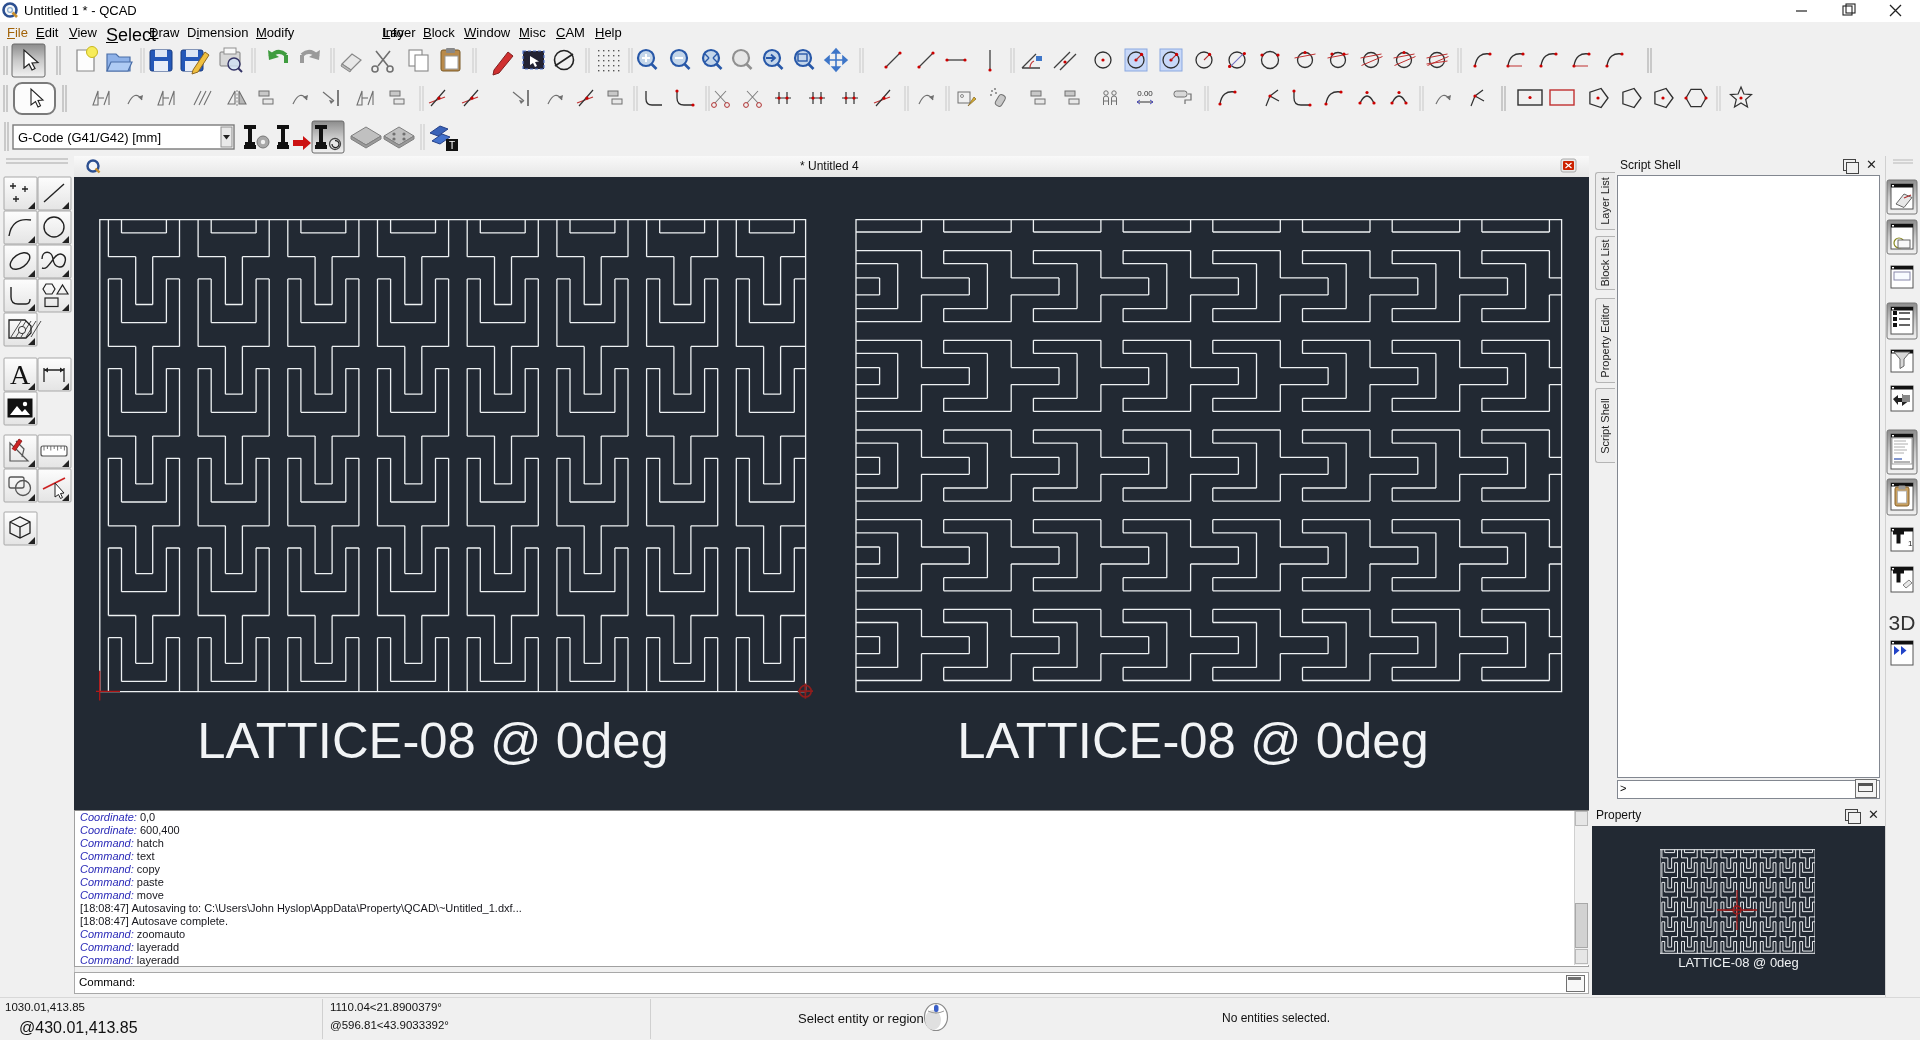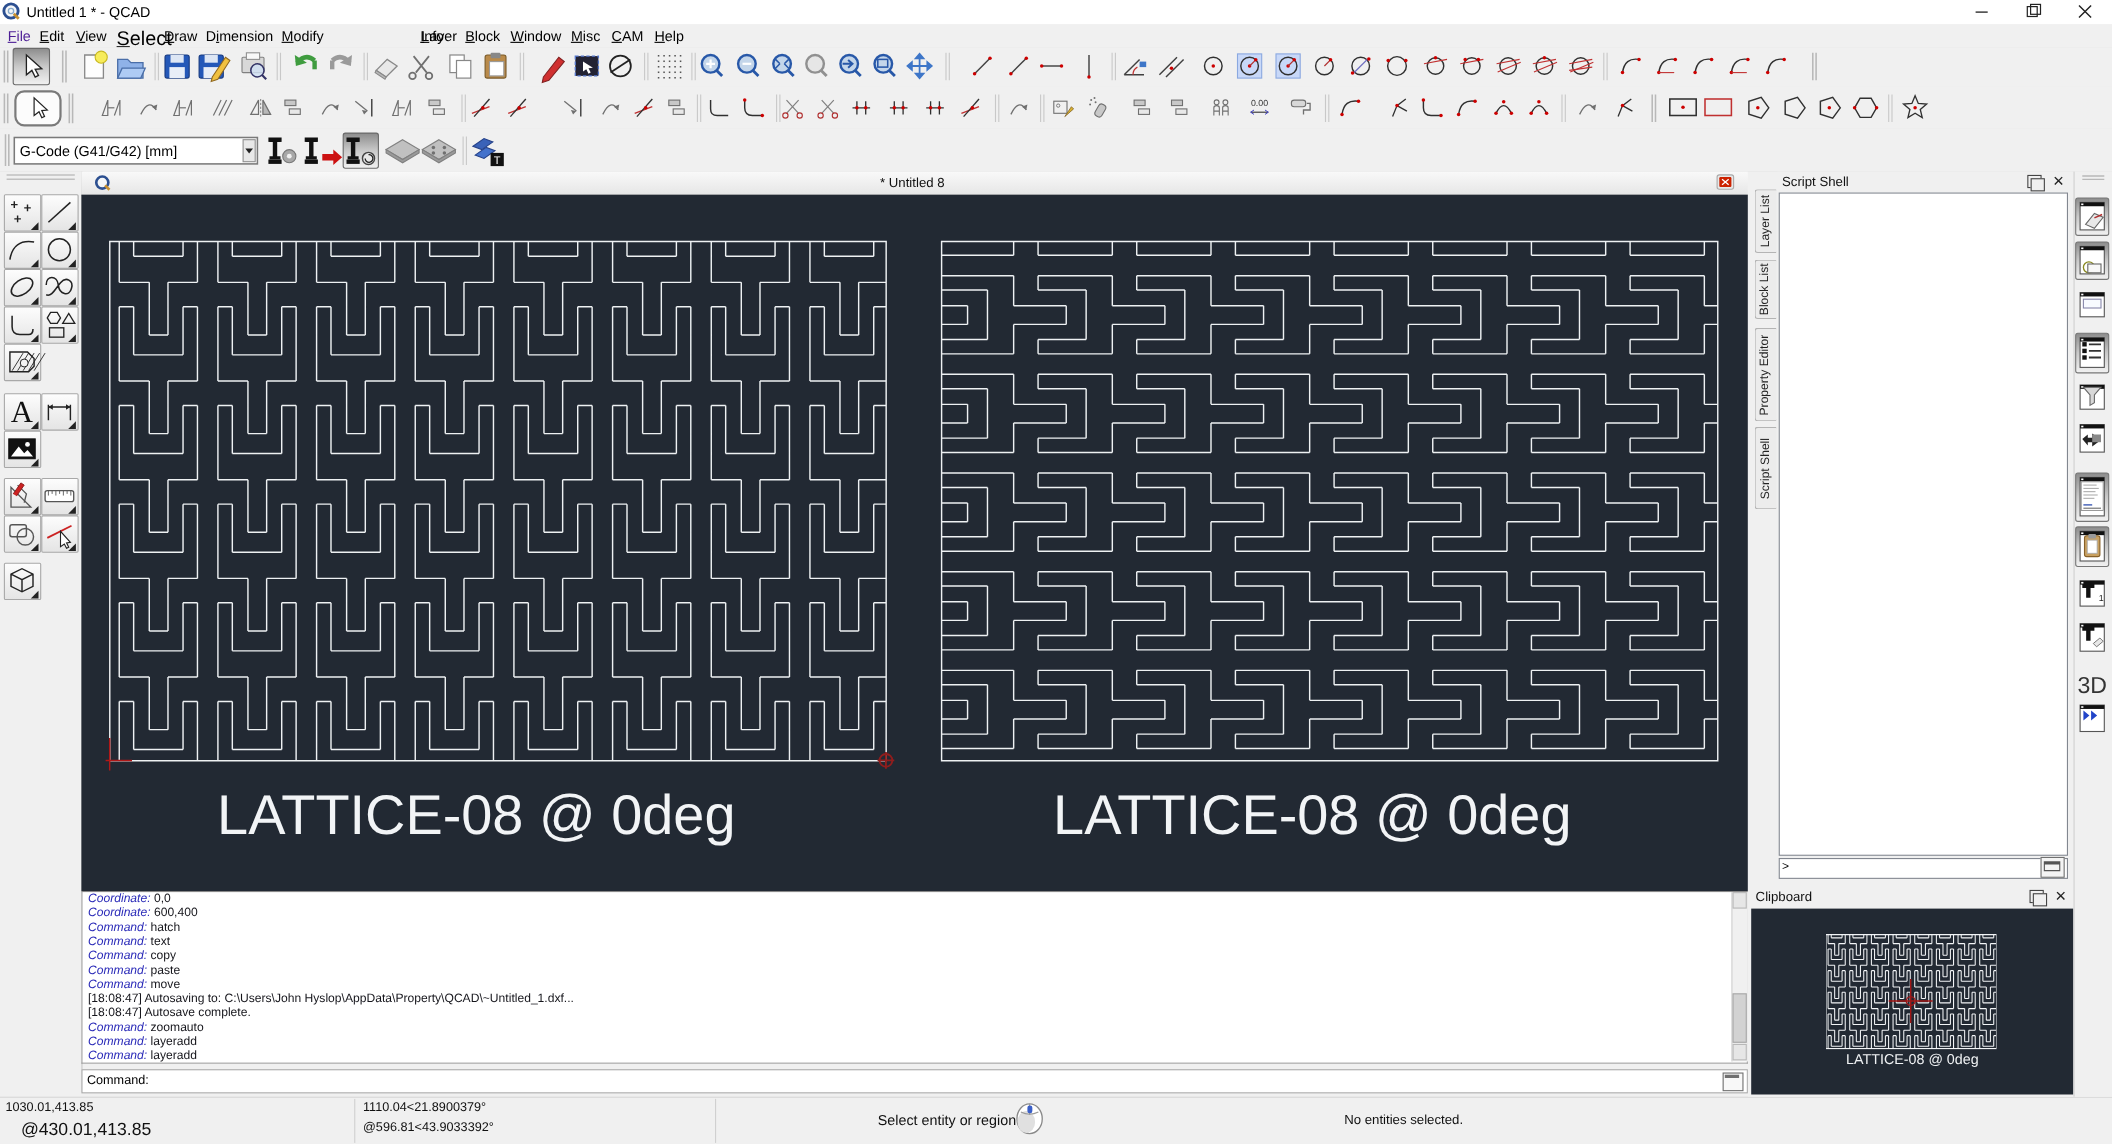--- a/index.html
+++ b/index.html
@@ -3,41 +3,41 @@
 <style>
 html,body{margin:0;padding:0;width:1920px;height:1040px;overflow:hidden;
  font-family:"Liberation Sans",sans-serif;background:#f0f0f0;}
 .abs{position:absolute;}
 .u{text-decoration:underline;}
 </style></head>
 <body>
 <div class="abs" style="left:0;top:0;width:1920px;height:22px;background:#ffffff;"></div>
 <div class="abs" style="left:24px;top:3px;font-size:13px;color:#000;">Untitled 1 * - QCAD</div>
 <div class="abs" style="left:0;top:22px;width:1920px;height:21px;background:#f0f0f0;border-bottom:1px solid #e2e2e2;"></div>
-<div class="abs" style="left:7px;top:25px;font-size:13px;color:#4c1d95;"><span class="u">F</span>ile</div>
+<div class="abs" style="left:7px;top:25px;font-size:13px;color:#a16207;"><span class="u">F</span>ile</div>
 <div class="abs" style="left:36px;top:25px;font-size:13px;color:#000;"><span class="u">E</span>dit</div>
 <div class="abs" style="left:69px;top:25px;font-size:13px;color:#000;"><span class="u">V</span>iew</div>
 <div class="abs" style="left:106px;top:25px;font-size:18px;color:#000;"><span class="u">S</span>elect</div>
 <div class="abs" style="left:149px;top:25px;font-size:13px;color:#000;"><span class="u">D</span>raw</div>
 <div class="abs" style="left:187px;top:25px;font-size:13px;color:#000;">D<span class="u">i</span>mension</div>
 <div class="abs" style="left:256px;top:25px;font-size:13px;color:#000;"><span class="u">M</span>odify</div>
 <div class="abs" style="left:313px;top:25px;font-size:13px;color:#000;margin-top:36px;"><span class="u">S</span>nap</div>
 <div class="abs" style="left:348px;top:25px;font-size:13px;color:#000;margin-left:34px;"><span class="u">I</span>nfo</div>
 <div class="abs" style="left:383px;top:25px;font-size:13px;color:#000;"><span class="u">L</span>ayer</div>
 <div class="abs" style="left:423px;top:25px;font-size:13px;color:#000;"><span class="u">B</span>lock</div>
 <div class="abs" style="left:464px;top:25px;font-size:13px;color:#000;"><span class="u">W</span>indow</div>
 <div class="abs" style="left:519px;top:25px;font-size:13px;color:#000;"><span class="u">M</span>isc</div>
 <div class="abs" style="left:556px;top:25px;font-size:13px;color:#000;"><span class="u">C</span>AM</div>
 <div class="abs" style="left:595px;top:25px;font-size:13px;color:#000;"><span class="u">H</span>elp</div>
 <div class="abs" style="left:0;top:43px;width:1920px;height:36px;background:#f0f0f0;border-bottom:1px solid #e6e6e6;"></div>
 <div class="abs" style="left:0;top:79px;width:1920px;height:38px;background:#f0f0f0;border-bottom:1px solid #e6e6e6;"></div>
 <div class="abs" style="left:0;top:117px;width:1920px;height:39px;background:#f0f0f0;border-bottom:1px solid #d8d8d8;"></div>
 <div class="abs" style="left:0;top:156px;width:74px;height:837px;background:#f0f0f0;border-right:1px solid #c8c8c8;"></div>
 <div class="abs" style="left:74px;top:156px;width:1515px;height:21px;background:linear-gradient(#f9f9f9,#e6e6e6);border-bottom:1px solid #b8b8b8;"></div>
-<div class="abs" style="left:800px;top:159px;font-size:12px;color:#111;">* Untitled 8</div>
+<div class="abs" style="left:800px;top:159px;font-size:12px;color:#111;">* Untitled 4</div>
 <div class="abs" style="left:74px;top:177px;width:1515px;height:633px;background:#222933;"></div>
 <svg class="abs" style="left:0;top:0;" width="1920" height="1040" viewBox="0 0 1920 1040">
 <g stroke="#eef1f3" stroke-width="1.3" fill="none">
 <path d="M99.8 219.6H805.6V691.6H99.8ZM108.4 219.6V256.7M179.5 219.6V256.7M121.5 219.6V232.9M166.4 219.6V232.9M121.5 232.9H166.4M108.4 256.7H135.7M152.7 256.7H179.5M135.7 256.7V304.5M152.7 256.7V304.5M135.7 304.5H152.7M198.1 219.6V256.7M269.2 219.6V256.7M211.2 219.6V232.9M256.1 219.6V232.9M211.2 232.9H256.1M198.1 256.7H225.4M242.4 256.7H269.2M225.4 256.7V304.5M242.4 256.7V304.5M225.4 304.5H242.4M287.8 219.6V256.7M358.9 219.6V256.7M300.9 219.6V232.9M345.8 219.6V232.9M300.9 232.9H345.8M287.8 256.7H315.1M332.1 256.7H358.9M315.1 256.7V304.5M332.1 256.7V304.5M315.1 304.5H332.1M377.5 219.6V256.7M448.6 219.6V256.7M390.6 219.6V232.9M435.5 219.6V232.9M390.6 232.9H435.5M377.5 256.7H404.8M421.8 256.7H448.6M404.8 256.7V304.5M421.8 256.7V304.5M404.8 304.5H421.8M467.2 219.6V256.7M538.3 219.6V256.7M480.3 219.6V232.9M525.2 219.6V232.9M480.3 232.9H525.2M467.2 256.7H494.5M511.5 256.7H538.3M494.5 256.7V304.5M511.5 256.7V304.5M494.5 304.5H511.5M556.9 219.6V256.7M628.0 219.6V256.7M570.0 219.6V232.9M614.9 219.6V232.9M570.0 232.9H614.9M556.9 256.7H584.2M601.2 256.7H628.0M584.2 256.7V304.5M601.2 256.7V304.5M584.2 304.5H601.2M646.6 219.6V256.7M717.7 219.6V256.7M659.7 219.6V232.9M704.6 219.6V232.9M659.7 232.9H704.6M646.6 256.7H673.9M690.9 256.7H717.7M673.9 256.7V304.5M690.9 256.7V304.5M673.9 304.5H690.9M736.3 219.6V256.7M749.4 219.6V232.9M794.3 219.6V232.9M749.4 232.9H794.3M736.3 256.7H763.6M780.6 256.7H805.6M763.6 256.7V304.5M780.6 256.7V304.5M763.6 304.5H780.6M108.4 278.9H121.5M166.4 278.9H179.5M108.4 278.9V346.4M179.5 278.9V346.4M121.5 278.9V322.6M166.4 278.9V322.6M121.5 322.6H166.4M108.4 346.4H135.7M152.7 346.4H179.5M135.7 346.4V394.2M152.7 346.4V394.2M135.7 394.2H152.7M198.1 278.9H211.2M256.1 278.9H269.2M198.1 278.9V346.4M269.2 278.9V346.4M211.2 278.9V322.6M256.1 278.9V322.6M211.2 322.6H256.1M198.1 346.4H225.4M242.4 346.4H269.2M225.4 346.4V394.2M242.4 346.4V394.2M225.4 394.2H242.4M287.8 278.9H300.9M345.8 278.9H358.9M287.8 278.9V346.4M358.9 278.9V346.4M300.9 278.9V322.6M345.8 278.9V322.6M300.9 322.6H345.8M287.8 346.4H315.1M332.1 346.4H358.9M315.1 346.4V394.2M332.1 346.4V394.2M315.1 394.2H332.1M377.5 278.9H390.6M435.5 278.9H448.6M377.5 278.9V346.4M448.6 278.9V346.4M390.6 278.9V322.6M435.5 278.9V322.6M390.6 322.6H435.5M377.5 346.4H404.8M421.8 346.4H448.6M404.8 346.4V394.2M421.8 346.4V394.2M404.8 394.2H421.8M467.2 278.9H480.3M525.2 278.9H538.3M467.2 278.9V346.4M538.3 278.9V346.4M480.3 278.9V322.6M525.2 278.9V322.6M480.3 322.6H525.2M467.2 346.4H494.5M511.5 346.4H538.3M494.5 346.4V394.2M511.5 346.4V394.2M494.5 394.2H511.5M556.9 278.9H570.0M614.9 278.9H628.0M556.9 278.9V346.4M628.0 278.9V346.4M570.0 278.9V322.6M614.9 278.9V322.6M570.0 322.6H614.9M556.9 346.4H584.2M601.2 346.4H628.0M584.2 346.4V394.2M601.2 346.4V394.2M584.2 394.2H601.2M646.6 278.9H659.7M704.6 278.9H717.7M646.6 278.9V346.4M717.7 278.9V346.4M659.7 278.9V322.6M704.6 278.9V322.6M659.7 322.6H704.6M646.6 346.4H673.9M690.9 346.4H717.7M673.9 346.4V394.2M690.9 346.4V394.2M673.9 394.2H690.9M736.3 278.9H749.4M794.3 278.9H805.6M736.3 278.9V346.4M749.4 278.9V322.6M794.3 278.9V322.6M749.4 322.6H794.3M736.3 346.4H763.6M780.6 346.4H805.6M763.6 346.4V394.2M780.6 346.4V394.2M763.6 394.2H780.6M108.4 368.6H121.5M166.4 368.6H179.5M108.4 368.6V436.1M179.5 368.6V436.1M121.5 368.6V412.3M166.4 368.6V412.3M121.5 412.3H166.4M108.4 436.1H135.7M152.7 436.1H179.5M135.7 436.1V483.9M152.7 436.1V483.9M135.7 483.9H152.7M198.1 368.6H211.2M256.1 368.6H269.2M198.1 368.6V436.1M269.2 368.6V436.1M211.2 368.6V412.3M256.1 368.6V412.3M211.2 412.3H256.1M198.1 436.1H225.4M242.4 436.1H269.2M225.4 436.1V483.9M242.4 436.1V483.9M225.4 483.9H242.4M287.8 368.6H300.9M345.8 368.6H358.9M287.8 368.6V436.1M358.9 368.6V436.1M300.9 368.6V412.3M345.8 368.6V412.3M300.9 412.3H345.8M287.8 436.1H315.1M332.1 436.1H358.9M315.1 436.1V483.9M332.1 436.1V483.9M315.1 483.9H332.1M377.5 368.6H390.6M435.5 368.6H448.6M377.5 368.6V436.1M448.6 368.6V436.1M390.6 368.6V412.3M435.5 368.6V412.3M390.6 412.3H435.5M377.5 436.1H404.8M421.8 436.1H448.6M404.8 436.1V483.9M421.8 436.1V483.9M404.8 483.9H421.8M467.2 368.6H480.3M525.2 368.6H538.3M467.2 368.6V436.1M538.3 368.6V436.1M480.3 368.6V412.3M525.2 368.6V412.3M480.3 412.3H525.2M467.2 436.1H494.5M511.5 436.1H538.3M494.5 436.1V483.9M511.5 436.1V483.9M494.5 483.9H511.5M556.9 368.6H570.0M614.9 368.6H628.0M556.9 368.6V436.1M628.0 368.6V436.1M570.0 368.6V412.3M614.9 368.6V412.3M570.0 412.3H614.9M556.9 436.1H584.2M601.2 436.1H628.0M584.2 436.1V483.9M601.2 436.1V483.9M584.2 483.9H601.2M646.6 368.6H659.7M704.6 368.6H717.7M646.6 368.6V436.1M717.7 368.6V436.1M659.7 368.6V412.3M704.6 368.6V412.3M659.7 412.3H704.6M646.6 436.1H673.9M690.9 436.1H717.7M673.9 436.1V483.9M690.9 436.1V483.9M673.9 483.9H690.9M736.3 368.6H749.4M794.3 368.6H805.6M736.3 368.6V436.1M749.4 368.6V412.3M794.3 368.6V412.3M749.4 412.3H794.3M736.3 436.1H763.6M780.6 436.1H805.6M763.6 436.1V483.9M780.6 436.1V483.9M763.6 483.9H780.6M108.4 458.3H121.5M166.4 458.3H179.5M108.4 458.3V525.8M179.5 458.3V525.8M121.5 458.3V502.0M166.4 458.3V502.0M121.5 502.0H166.4M108.4 525.8H135.7M152.7 525.8H179.5M135.7 525.8V573.6M152.7 525.8V573.6M135.7 573.6H152.7M198.1 458.3H211.2M256.1 458.3H269.2M198.1 458.3V525.8M269.2 458.3V525.8M211.2 458.3V502.0M256.1 458.3V502.0M211.2 502.0H256.1M198.1 525.8H225.4M242.4 525.8H269.2M225.4 525.8V573.6M242.4 525.8V573.6M225.4 573.6H242.4M287.8 458.3H300.9M345.8 458.3H358.9M287.8 458.3V525.8M358.9 458.3V525.8M300.9 458.3V502.0M345.8 458.3V502.0M300.9 502.0H345.8M287.8 525.8H315.1M332.1 525.8H358.9M315.1 525.8V573.6M332.1 525.8V573.6M315.1 573.6H332.1M377.5 458.3H390.6M435.5 458.3H448.6M377.5 458.3V525.8M448.6 458.3V525.8M390.6 458.3V502.0M435.5 458.3V502.0M390.6 502.0H435.5M377.5 525.8H404.8M421.8 525.8H448.6M404.8 525.8V573.6M421.8 525.8V573.6M404.8 573.6H421.8M467.2 458.3H480.3M525.2 458.3H538.3M467.2 458.3V525.8M538.3 458.3V525.8M480.3 458.3V502.0M525.2 458.3V502.0M480.3 502.0H525.2M467.2 525.8H494.5M511.5 525.8H538.3M494.5 525.8V573.6M511.5 525.8V573.6M494.5 573.6H511.5M556.9 458.3H570.0M614.9 458.3H628.0M556.9 458.3V525.8M628.0 458.3V525.8M570.0 458.3V502.0M614.9 458.3V502.0M570.0 502.0H614.9M556.9 525.8H584.2M601.2 525.8H628.0M584.2 525.8V573.6M601.2 525.8V573.6M584.2 573.6H601.2M646.6 458.3H659.7M704.6 458.3H717.7M646.6 458.3V525.8M717.7 458.3V525.8M659.7 458.3V502.0M704.6 458.3V502.0M659.7 502.0H704.6M646.6 525.8H673.9M690.9 525.8H717.7M673.9 525.8V573.6M690.9 525.8V573.6M673.9 573.6H690.9M736.3 458.3H749.4M794.3 458.3H805.6M736.3 458.3V525.8M749.4 458.3V502.0M794.3 458.3V502.0M749.4 502.0H794.3M736.3 525.8H763.6M780.6 525.8H805.6M763.6 525.8V573.6M780.6 525.8V573.6M763.6 573.6H780.6M108.4 548.0H121.5M166.4 548.0H179.5M108.4 548.0V615.5M179.5 548.0V615.5M121.5 548.0V591.7M166.4 548.0V591.7M121.5 591.7H166.4M108.4 615.5H135.7M152.7 615.5H179.5M135.7 615.5V663.3M152.7 615.5V663.3M135.7 663.3H152.7M198.1 548.0H211.2M256.1 548.0H269.2M198.1 548.0V615.5M269.2 548.0V615.5M211.2 548.0V591.7M256.1 548.0V591.7M211.2 591.7H256.1M198.1 615.5H225.4M242.4 615.5H269.2M225.4 615.5V663.3M242.4 615.5V663.3M225.4 663.3H242.4M287.8 548.0H300.9M345.8 548.0H358.9M287.8 548.0V615.5M358.9 548.0V615.5M300.9 548.0V591.7M345.8 548.0V591.7M300.9 591.7H345.8M287.8 615.5H315.1M332.1 615.5H358.9M315.1 615.5V663.3M332.1 615.5V663.3M315.1 663.3H332.1M377.5 548.0H390.6M435.5 548.0H448.6M377.5 548.0V615.5M448.6 548.0V615.5M390.6 548.0V591.7M435.5 548.0V591.7M390.6 591.7H435.5M377.5 615.5H404.8M421.8 615.5H448.6M404.8 615.5V663.3M421.8 615.5V663.3M404.8 663.3H421.8M467.2 548.0H480.3M525.2 548.0H538.3M467.2 548.0V615.5M538.3 548.0V615.5M480.3 548.0V591.7M525.2 548.0V591.7M480.3 591.7H525.2M467.2 615.5H494.5M511.5 615.5H538.3M494.5 615.5V663.3M511.5 615.5V663.3M494.5 663.3H511.5M556.9 548.0H570.0M614.9 548.0H628.0M556.9 548.0V615.5M628.0 548.0V615.5M570.0 548.0V591.7M614.9 548.0V591.7M570.0 591.7H614.9M556.9 615.5H584.2M601.2 615.5H628.0M584.2 615.5V663.3M601.2 615.5V663.3M584.2 663.3H601.2M646.6 548.0H659.7M704.6 548.0H717.7M646.6 548.0V615.5M717.7 548.0V615.5M659.7 548.0V591.7M704.6 548.0V591.7M659.7 591.7H704.6M646.6 615.5H673.9M690.9 615.5H717.7M673.9 615.5V663.3M690.9 615.5V663.3M673.9 663.3H690.9M736.3 548.0H749.4M794.3 548.0H805.6M736.3 548.0V615.5M749.4 548.0V591.7M794.3 548.0V591.7M749.4 591.7H794.3M736.3 615.5H763.6M780.6 615.5H805.6M763.6 615.5V663.3M780.6 615.5V663.3M763.6 663.3H780.6M108.4 637.7H121.5M166.4 637.7H179.5M108.4 637.7V691.6M179.5 637.7V691.6M121.5 637.7V681.4M166.4 637.7V681.4M121.5 681.4H166.4M198.1 637.7H211.2M256.1 637.7H269.2M198.1 637.7V691.6M269.2 637.7V691.6M211.2 637.7V681.4M256.1 637.7V681.4M211.2 681.4H256.1M287.8 637.7H300.9M345.8 637.7H358.9M287.8 637.7V691.6M358.9 637.7V691.6M300.9 637.7V681.4M345.8 637.7V681.4M300.9 681.4H345.8M377.5 637.7H390.6M435.5 637.7H448.6M377.5 637.7V691.6M448.6 637.7V691.6M390.6 637.7V681.4M435.5 637.7V681.4M390.6 681.4H435.5M467.2 637.7H480.3M525.2 637.7H538.3M467.2 637.7V691.6M538.3 637.7V691.6M480.3 637.7V681.4M525.2 637.7V681.4M480.3 681.4H525.2M556.9 637.7H570.0M614.9 637.7H628.0M556.9 637.7V691.6M628.0 637.7V691.6M570.0 637.7V681.4M614.9 637.7V681.4M570.0 681.4H614.9M646.6 637.7H659.7M704.6 637.7H717.7M646.6 637.7V691.6M717.7 637.7V691.6M659.7 637.7V681.4M704.6 637.7V681.4M659.7 681.4H704.6M736.3 637.7H749.4M794.3 637.7H805.6M736.3 637.7V691.6M749.4 637.7V681.4M794.3 637.7V681.4M749.4 681.4H794.3"></path>
 <path d="M856.0 219.6H1561.6V691.6H856.0ZM856.0 277.9H879.6M856.0 294.9H879.6M879.6 277.9V294.9M856.0 367.6H879.6M856.0 384.6H879.6M879.6 367.6V384.6M856.0 457.3H879.6M856.0 474.3H879.6M879.6 457.3V474.3M856.0 547.0H879.6M856.0 564.0H879.6M879.6 547.0V564.0M856.0 636.7H879.6M856.0 653.7H879.6M879.6 636.7V653.7M856.0 232.0H921.5M921.5 219.6V232.0M856.0 250.6H921.5M856.0 321.7H921.5M856.0 263.7H897.7M856.0 308.6H897.7M897.7 263.7V308.6M921.5 250.6V277.9M921.5 294.9V321.7M921.5 277.9H969.3M921.5 294.9H969.3M969.3 277.9V294.9M856.0 340.3H921.5M856.0 411.4H921.5M856.0 353.4H897.7M856.0 398.3H897.7M897.7 353.4V398.3M921.5 340.3V367.6M921.5 384.6V411.4M921.5 367.6H969.3M921.5 384.6H969.3M969.3 367.6V384.6M856.0 430.0H921.5M856.0 501.1H921.5M856.0 443.1H897.7M856.0 488.0H897.7M897.7 443.1V488.0M921.5 430.0V457.3M921.5 474.3V501.1M921.5 457.3H969.3M921.5 474.3H969.3M969.3 457.3V474.3M856.0 519.7H921.5M856.0 590.8H921.5M856.0 532.8H897.7M856.0 577.7H897.7M897.7 532.8V577.7M921.5 519.7V547.0M921.5 564.0V590.8M921.5 547.0H969.3M921.5 564.0H969.3M969.3 547.0V564.0M856.0 609.4H921.5M856.0 680.5H921.5M856.0 622.5H897.7M856.0 667.4H897.7M897.7 622.5V667.4M921.5 609.4V636.7M921.5 653.7V680.5M921.5 636.7H969.3M921.5 653.7H969.3M969.3 636.7V653.7M943.7 219.6V232.0M943.7 232.0H1011.2M1011.2 219.6V232.0M943.7 250.6V263.7M943.7 308.6V321.7M943.7 250.6H1011.2M943.7 321.7H1011.2M943.7 263.7H987.4M943.7 308.6H987.4M987.4 263.7V308.6M1011.2 250.6V277.9M1011.2 294.9V321.7M1011.2 277.9H1059.0M1011.2 294.9H1059.0M1059.0 277.9V294.9M943.7 340.3V353.4M943.7 398.3V411.4M943.7 340.3H1011.2M943.7 411.4H1011.2M943.7 353.4H987.4M943.7 398.3H987.4M987.4 353.4V398.3M1011.2 340.3V367.6M1011.2 384.6V411.4M1011.2 367.6H1059.0M1011.2 384.6H1059.0M1059.0 367.6V384.6M943.7 430.0V443.1M943.7 488.0V501.1M943.7 430.0H1011.2M943.7 501.1H1011.2M943.7 443.1H987.4M943.7 488.0H987.4M987.4 443.1V488.0M1011.2 430.0V457.3M1011.2 474.3V501.1M1011.2 457.3H1059.0M1011.2 474.3H1059.0M1059.0 457.3V474.3M943.7 519.7V532.8M943.7 577.7V590.8M943.7 519.7H1011.2M943.7 590.8H1011.2M943.7 532.8H987.4M943.7 577.7H987.4M987.4 532.8V577.7M1011.2 519.7V547.0M1011.2 564.0V590.8M1011.2 547.0H1059.0M1011.2 564.0H1059.0M1059.0 547.0V564.0M943.7 609.4V622.5M943.7 667.4V680.5M943.7 609.4H1011.2M943.7 680.5H1011.2M943.7 622.5H987.4M943.7 667.4H987.4M987.4 622.5V667.4M1011.2 609.4V636.7M1011.2 653.7V680.5M1011.2 636.7H1059.0M1011.2 653.7H1059.0M1059.0 636.7V653.7M1033.4 219.6V232.0M1033.4 232.0H1100.9M1100.9 219.6V232.0M1033.4 250.6V263.7M1033.4 308.6V321.7M1033.4 250.6H1100.9M1033.4 321.7H1100.9M1033.4 263.7H1077.1M1033.4 308.6H1077.1M1077.1 263.7V308.6M1100.9 250.6V277.9M1100.9 294.9V321.7M1100.9 277.9H1148.7M1100.9 294.9H1148.7M1148.7 277.9V294.9M1033.4 340.3V353.4M1033.4 398.3V411.4M1033.4 340.3H1100.9M1033.4 411.4H1100.9M1033.4 353.4H1077.1M1033.4 398.3H1077.1M1077.1 353.4V398.3M1100.9 340.3V367.6M1100.9 384.6V411.4M1100.9 367.6H1148.7M1100.9 384.6H1148.7M1148.7 367.6V384.6M1033.4 430.0V443.1M1033.4 488.0V501.1M1033.4 430.0H1100.9M1033.4 501.1H1100.9M1033.4 443.1H1077.1M1033.4 488.0H1077.1M1077.1 443.1V488.0M1100.9 430.0V457.3M1100.9 474.3V501.1M1100.9 457.3H1148.7M1100.9 474.3H1148.7M1148.7 457.3V474.3M1033.4 519.7V532.8M1033.4 577.7V590.8M1033.4 519.7H1100.9M1033.4 590.8H1100.9M1033.4 532.8H1077.1M1033.4 577.7H1077.1M1077.1 532.8V577.7M1100.9 519.7V547.0M1100.9 564.0V590.8M1100.9 547.0H1148.7M1100.9 564.0H1148.7M1148.7 547.0V564.0M1033.4 609.4V622.5M1033.4 667.4V680.5M1033.4 609.4H1100.9M1033.4 680.5H1100.9M1033.4 622.5H1077.1M1033.4 667.4H1077.1M1077.1 622.5V667.4M1100.9 609.4V636.7M1100.9 653.7V680.5M1100.9 636.7H1148.7M1100.9 653.7H1148.7M1148.7 636.7V653.7M1123.1 219.6V232.0M1123.1 232.0H1190.6M1190.6 219.6V232.0M1123.1 250.6V263.7M1123.1 308.6V321.7M1123.1 250.6H1190.6M1123.1 321.7H1190.6M1123.1 263.7H1166.8M1123.1 308.6H1166.8M1166.8 263.7V308.6M1190.6 250.6V277.9M1190.6 294.9V321.7M1190.6 277.9H1238.4M1190.6 294.9H1238.4M1238.4 277.9V294.9M1123.1 340.3V353.4M1123.1 398.3V411.4M1123.1 340.3H1190.6M1123.1 411.4H1190.6M1123.1 353.4H1166.8M1123.1 398.3H1166.8M1166.8 353.4V398.3M1190.6 340.3V367.6M1190.6 384.6V411.4M1190.6 367.6H1238.4M1190.6 384.6H1238.4M1238.4 367.6V384.6M1123.1 430.0V443.1M1123.1 488.0V501.1M1123.1 430.0H1190.6M1123.1 501.1H1190.6M1123.1 443.1H1166.8M1123.1 488.0H1166.8M1166.8 443.1V488.0M1190.6 430.0V457.3M1190.6 474.3V501.1M1190.6 457.3H1238.4M1190.6 474.3H1238.4M1238.4 457.3V474.3M1123.1 519.7V532.8M1123.1 577.7V590.8M1123.1 519.7H1190.6M1123.1 590.8H1190.6M1123.1 532.8H1166.8M1123.1 577.7H1166.8M1166.8 532.8V577.7M1190.6 519.7V547.0M1190.6 564.0V590.8M1190.6 547.0H1238.4M1190.6 564.0H1238.4M1238.4 547.0V564.0M1123.1 609.4V622.5M1123.1 667.4V680.5M1123.1 609.4H1190.6M1123.1 680.5H1190.6M1123.1 622.5H1166.8M1123.1 667.4H1166.8M1166.8 622.5V667.4M1190.6 609.4V636.7M1190.6 653.7V680.5M1190.6 636.7H1238.4M1190.6 653.7H1238.4M1238.4 636.7V653.7M1212.8 219.6V232.0M1212.8 232.0H1280.3M1280.3 219.6V232.0M1212.8 250.6V263.7M1212.8 308.6V321.7M1212.8 250.6H1280.3M1212.8 321.7H1280.3M1212.8 263.7H1256.5M1212.8 308.6H1256.5M1256.5 263.7V308.6M1280.3 250.6V277.9M1280.3 294.9V321.7M1280.3 277.9H1328.1M1280.3 294.9H1328.1M1328.1 277.9V294.9M1212.8 340.3V353.4M1212.8 398.3V411.4M1212.8 340.3H1280.3M1212.8 411.4H1280.3M1212.8 353.4H1256.5M1212.8 398.3H1256.5M1256.5 353.4V398.3M1280.3 340.3V367.6M1280.3 384.6V411.4M1280.3 367.6H1328.1M1280.3 384.6H1328.1M1328.1 367.6V384.6M1212.8 430.0V443.1M1212.8 488.0V501.1M1212.8 430.0H1280.3M1212.8 501.1H1280.3M1212.8 443.1H1256.5M1212.8 488.0H1256.5M1256.5 443.1V488.0M1280.3 430.0V457.3M1280.3 474.3V501.1M1280.3 457.3H1328.1M1280.3 474.3H1328.1M1328.1 457.3V474.3M1212.8 519.7V532.8M1212.8 577.7V590.8M1212.8 519.7H1280.3M1212.8 590.8H1280.3M1212.8 532.8H1256.5M1212.8 577.7H1256.5M1256.5 532.8V577.7M1280.3 519.7V547.0M1280.3 564.0V590.8M1280.3 547.0H1328.1M1280.3 564.0H1328.1M1328.1 547.0V564.0M1212.8 609.4V622.5M1212.8 667.4V680.5M1212.8 609.4H1280.3M1212.8 680.5H1280.3M1212.8 622.5H1256.5M1212.8 667.4H1256.5M1256.5 622.5V667.4M1280.3 609.4V636.7M1280.3 653.7V680.5M1280.3 636.7H1328.1M1280.3 653.7H1328.1M1328.1 636.7V653.7M1302.5 219.6V232.0M1302.5 232.0H1370.0M1370.0 219.6V232.0M1302.5 250.6V263.7M1302.5 308.6V321.7M1302.5 250.6H1370.0M1302.5 321.7H1370.0M1302.5 263.7H1346.2M1302.5 308.6H1346.2M1346.2 263.7V308.6M1370.0 250.6V277.9M1370.0 294.9V321.7M1370.0 277.9H1417.8M1370.0 294.9H1417.8M1417.8 277.9V294.9M1302.5 340.3V353.4M1302.5 398.3V411.4M1302.5 340.3H1370.0M1302.5 411.4H1370.0M1302.5 353.4H1346.2M1302.5 398.3H1346.2M1346.2 353.4V398.3M1370.0 340.3V367.6M1370.0 384.6V411.4M1370.0 367.6H1417.8M1370.0 384.6H1417.8M1417.8 367.6V384.6M1302.5 430.0V443.1M1302.5 488.0V501.1M1302.5 430.0H1370.0M1302.5 501.1H1370.0M1302.5 443.1H1346.2M1302.5 488.0H1346.2M1346.2 443.1V488.0M1370.0 430.0V457.3M1370.0 474.3V501.1M1370.0 457.3H1417.8M1370.0 474.3H1417.8M1417.8 457.3V474.3M1302.5 519.7V532.8M1302.5 577.7V590.8M1302.5 519.7H1370.0M1302.5 590.8H1370.0M1302.5 532.8H1346.2M1302.5 577.7H1346.2M1346.2 532.8V577.7M1370.0 519.7V547.0M1370.0 564.0V590.8M1370.0 547.0H1417.8M1370.0 564.0H1417.8M1417.8 547.0V564.0M1302.5 609.4V622.5M1302.5 667.4V680.5M1302.5 609.4H1370.0M1302.5 680.5H1370.0M1302.5 622.5H1346.2M1302.5 667.4H1346.2M1346.2 622.5V667.4M1370.0 609.4V636.7M1370.0 653.7V680.5M1370.0 636.7H1417.8M1370.0 653.7H1417.8M1417.8 636.7V653.7M1392.2 219.6V232.0M1392.2 232.0H1459.7M1459.7 219.6V232.0M1392.2 250.6V263.7M1392.2 308.6V321.7M1392.2 250.6H1459.7M1392.2 321.7H1459.7M1392.2 263.7H1435.9M1392.2 308.6H1435.9M1435.9 263.7V308.6M1459.7 250.6V277.9M1459.7 294.9V321.7M1459.7 277.9H1507.5M1459.7 294.9H1507.5M1507.5 277.9V294.9M1392.2 340.3V353.4M1392.2 398.3V411.4M1392.2 340.3H1459.7M1392.2 411.4H1459.7M1392.2 353.4H1435.9M1392.2 398.3H1435.9M1435.9 353.4V398.3M1459.7 340.3V367.6M1459.7 384.6V411.4M1459.7 367.6H1507.5M1459.7 384.6H1507.5M1507.5 367.6V384.6M1392.2 430.0V443.1M1392.2 488.0V501.1M1392.2 430.0H1459.7M1392.2 501.1H1459.7M1392.2 443.1H1435.9M1392.2 488.0H1435.9M1435.9 443.1V488.0M1459.7 430.0V457.3M1459.7 474.3V501.1M1459.7 457.3H1507.5M1459.7 474.3H1507.5M1507.5 457.3V474.3M1392.2 519.7V532.8M1392.2 577.7V590.8M1392.2 519.7H1459.7M1392.2 590.8H1459.7M1392.2 532.8H1435.9M1392.2 577.7H1435.9M1435.9 532.8V577.7M1459.7 519.7V547.0M1459.7 564.0V590.8M1459.7 547.0H1507.5M1459.7 564.0H1507.5M1507.5 547.0V564.0M1392.2 609.4V622.5M1392.2 667.4V680.5M1392.2 609.4H1459.7M1392.2 680.5H1459.7M1392.2 622.5H1435.9M1392.2 667.4H1435.9M1435.9 622.5V667.4M1459.7 609.4V636.7M1459.7 653.7V680.5M1459.7 636.7H1507.5M1459.7 653.7H1507.5M1507.5 636.7V653.7M1481.9 219.6V232.0M1481.9 232.0H1549.4M1549.4 219.6V232.0M1481.9 250.6V263.7M1481.9 308.6V321.7M1481.9 250.6H1549.4M1481.9 321.7H1549.4M1481.9 263.7H1525.6M1481.9 308.6H1525.6M1525.6 263.7V308.6M1549.4 250.6V277.9M1549.4 294.9V321.7M1549.4 277.9H1561.6M1549.4 294.9H1561.6M1481.9 340.3V353.4M1481.9 398.3V411.4M1481.9 340.3H1549.4M1481.9 411.4H1549.4M1481.9 353.4H1525.6M1481.9 398.3H1525.6M1525.6 353.4V398.3M1549.4 340.3V367.6M1549.4 384.6V411.4M1549.4 367.6H1561.6M1549.4 384.6H1561.6M1481.9 430.0V443.1M1481.9 488.0V501.1M1481.9 430.0H1549.4M1481.9 501.1H1549.4M1481.9 443.1H1525.6M1481.9 488.0H1525.6M1525.6 443.1V488.0M1549.4 430.0V457.3M1549.4 474.3V501.1M1549.4 457.3H1561.6M1549.4 474.3H1561.6M1481.9 519.7V532.8M1481.9 577.7V590.8M1481.9 519.7H1549.4M1481.9 590.8H1549.4M1481.9 532.8H1525.6M1481.9 577.7H1525.6M1525.6 532.8V577.7M1549.4 519.7V547.0M1549.4 564.0V590.8M1549.4 547.0H1561.6M1549.4 564.0H1561.6M1481.9 609.4V622.5M1481.9 667.4V680.5M1481.9 609.4H1549.4M1481.9 680.5H1549.4M1481.9 622.5H1525.6M1481.9 667.4H1525.6M1525.6 622.5V667.4M1549.4 609.4V636.7M1549.4 653.7V680.5M1549.4 636.7H1561.6M1549.4 653.7H1561.6"></path>
 </g>
 <g stroke="#b01818" stroke-width="1.3" fill="none">
 <path d="M96 691.4 H120 M99.7 670.8 V700.5"></path>
 </g>
 <g stroke="#8f1d1d" stroke-width="1.7" fill="none">
@@ -98,21 +98,21 @@
 <div class="abs" style="left:1620px;top:158px;font-size:12px;color:#111;">Script Shell</div>
 <div class="abs" style="left:1843px;top:159px;width:11px;height:10px;border:1px solid #444;"></div>
 <div class="abs" style="left:1846px;top:162px;width:11px;height:10px;border:1px solid #444;background:#f0f0f0;"></div>
 <div class="abs" style="left:1866px;top:157px;font-size:13px;color:#222;">✕</div>
 <div class="abs" style="left:1617px;top:175px;width:263px;height:603px;background:#ffffff;border:1px solid #828790;box-sizing:border-box;"></div>
 <div class="abs" style="left:1617px;top:780px;width:263px;height:19px;background:#ffffff;border:1px solid #828790;box-sizing:border-box;"></div>
 <div class="abs" style="left:1620px;top:782px;font-size:11px;color:#000;">&gt;</div>
 <div class="abs" style="left:1855px;top:779px;width:22px;height:19px;border:1px solid #707070;background:#f4f4f4;box-sizing:border-box;"></div>
 <div class="abs" style="left:1858px;top:783px;width:15px;height:9px;border:1px solid #555;border-top:3px solid #555;box-sizing:border-box;"></div>
 <div class="abs" style="left:1592px;top:804px;width:293px;height:193px;background:#f0f0f0;"></div>
-<div class="abs" style="left:1596px;top:808px;font-size:12px;color:#111;">Clipboard</div>
+<div class="abs" style="left:1596px;top:808px;font-size:12px;color:#111;">Property</div>
 <div class="abs" style="left:1845px;top:809px;width:11px;height:10px;border:1px solid #444;"></div>
 <div class="abs" style="left:1848px;top:812px;width:11px;height:10px;border:1px solid #444;background:#f0f0f0;"></div>
 <div class="abs" style="left:1868px;top:807px;font-size:13px;color:#222;">✕</div>
 <div class="abs" style="left:1592px;top:826px;width:293px;height:169px;background:#222933;"></div>
 <svg class="abs" style="left:1660px;top:849px;" width="155" height="105" viewBox="0 0 706 472">
 <g stroke="#f2f4f6" stroke-width="4.4" fill="none">
       <path d="M0.0 0.0H706.0V472.0H0.0ZM8.6 0.0V37.1M79.7 0.0V37.1M21.7 0.0V13.3M66.6 0.0V13.3M21.7 13.3H66.6M8.6 37.1H35.9M52.9 37.1H79.7M35.9 37.1V84.9M52.9 37.1V84.9M35.9 84.9H52.9M98.3 0.0V37.1M169.4 0.0V37.1M111.4 0.0V13.3M156.3 0.0V13.3M111.4 13.3H156.3M98.3 37.1H125.6M142.6 37.1H169.4M125.6 37.1V84.9M142.6 37.1V84.9M125.6 84.9H142.6M188.0 0.0V37.1M259.1 0.0V37.1M201.1 0.0V13.3M246.0 0.0V13.3M201.1 13.3H246.0M188.0 37.1H215.3M232.3 37.1H259.1M215.3 37.1V84.9M232.3 37.1V84.9M215.3 84.9H232.3M277.7 0.0V37.1M348.8 0.0V37.1M290.8 0.0V13.3M335.7 0.0V13.3M290.8 13.3H335.7M277.7 37.1H305.0M322.0 37.1H348.8M305.0 37.1V84.9M322.0 37.1V84.9M305.0 84.9H322.0M367.4 0.0V37.1M438.5 0.0V37.1M380.5 0.0V13.3M425.4 0.0V13.3M380.5 13.3H425.4M367.4 37.1H394.7M411.7 37.1H438.5M394.7 37.1V84.9M411.7 37.1V84.9M394.7 84.9H411.7M457.1 0.0V37.1M528.2 0.0V37.1M470.2 0.0V13.3M515.1 0.0V13.3M470.2 13.3H515.1M457.1 37.1H484.4M501.4 37.1H528.2M484.4 37.1V84.9M501.4 37.1V84.9M484.4 84.9H501.4M546.8 0.0V37.1M617.9 0.0V37.1M559.9 0.0V13.3M604.8 0.0V13.3M559.9 13.3H604.8M546.8 37.1H574.1M591.1 37.1H617.9M574.1 37.1V84.9M591.1 37.1V84.9M574.1 84.9H591.1M636.5 0.0V37.1M649.6 0.0V13.3M694.5 0.0V13.3M649.6 13.3H694.5M636.5 37.1H663.8M680.8 37.1H706.0M663.8 37.1V84.9M680.8 37.1V84.9M663.8 84.9H680.8M8.6 59.3H21.7M66.6 59.3H79.7M8.6 59.3V126.8M79.7 59.3V126.8M21.7 59.3V103.0M66.6 59.3V103.0M21.7 103.0H66.6M8.6 126.8H35.9M52.9 126.8H79.7M35.9 126.8V174.6M52.9 126.8V174.6M35.9 174.6H52.9M98.3 59.3H111.4M156.3 59.3H169.4M98.3 59.3V126.8M169.4 59.3V126.8M111.4 59.3V103.0M156.3 59.3V103.0M111.4 103.0H156.3M98.3 126.8H125.6M142.6 126.8H169.4M125.6 126.8V174.6M142.6 126.8V174.6M125.6 174.6H142.6M188.0 59.3H201.1M246.0 59.3H259.1M188.0 59.3V126.8M259.1 59.3V126.8M201.1 59.3V103.0M246.0 59.3V103.0M201.1 103.0H246.0M188.0 126.8H215.3M232.3 126.8H259.1M215.3 126.8V174.6M232.3 126.8V174.6M215.3 174.6H232.3M277.7 59.3H290.8M335.7 59.3H348.8M277.7 59.3V126.8M348.8 59.3V126.8M290.8 59.3V103.0M335.7 59.3V103.0M290.8 103.0H335.7M277.7 126.8H305.0M322.0 126.8H348.8M305.0 126.8V174.6M322.0 126.8V174.6M305.0 174.6H322.0M367.4 59.3H380.5M425.4 59.3H438.5M367.4 59.3V126.8M438.5 59.3V126.8M380.5 59.3V103.0M425.4 59.3V103.0M380.5 103.0H425.4M367.4 126.8H394.7M411.7 126.8H438.5M394.7 126.8V174.6M411.7 126.8V174.6M394.7 174.6H411.7M457.1 59.3H470.2M515.1 59.3H528.2M457.1 59.3V126.8M528.2 59.3V126.8M470.2 59.3V103.0M515.1 59.3V103.0M470.2 103.0H515.1M457.1 126.8H484.4M501.4 126.8H528.2M484.4 126.8V174.6M501.4 126.8V174.6M484.4 174.6H501.4M546.8 59.3H559.9M604.8 59.3H617.9M546.8 59.3V126.8M617.9 59.3V126.8M559.9 59.3V103.0M604.8 59.3V103.0M559.9 103.0H604.8M546.8 126.8H574.1M591.1 126.8H617.9M574.1 126.8V174.6M591.1 126.8V174.6M574.1 174.6H591.1M636.5 59.3H649.6M694.5 59.3H706.0M636.5 59.3V126.8M649.6 59.3V103.0M694.5 59.3V103.0M649.6 103.0H694.5M636.5 126.8H663.8M680.8 126.8H706.0M663.8 126.8V174.6M680.8 126.8V174.6M663.8 174.6H680.8M8.6 149.0H21.7M66.6 149.0H79.7M8.6 149.0V216.5M79.7 149.0V216.5M21.7 149.0V192.7M66.6 149.0V192.7M21.7 192.7H66.6M8.6 216.5H35.9M52.9 216.5H79.7M35.9 216.5V264.3M52.9 216.5V264.3M35.9 264.3H52.9M98.3 149.0H111.4M156.3 149.0H169.4M98.3 149.0V216.5M169.4 149.0V216.5M111.4 149.0V192.7M156.3 149.0V192.7M111.4 192.7H156.3M98.3 216.5H125.6M142.6 216.5H169.4M125.6 216.5V264.3M142.6 216.5V264.3M125.6 264.3H142.6M188.0 149.0H201.1M246.0 149.0H259.1M188.0 149.0V216.5M259.1 149.0V216.5M201.1 149.0V192.7M246.0 149.0V192.7M201.1 192.7H246.0M188.0 216.5H215.3M232.3 216.5H259.1M215.3 216.5V264.3M232.3 216.5V264.3M215.3 264.3H232.3M277.7 149.0H290.8M335.7 149.0H348.8M277.7 149.0V216.5M348.8 149.0V216.5M290.8 149.0V192.7M335.7 149.0V192.7M290.8 192.7H335.7M277.7 216.5H305.0M322.0 216.5H348.8M305.0 216.5V264.3M322.0 216.5V264.3M305.0 264.3H322.0M367.4 149.0H380.5M425.4 149.0H438.5M367.4 149.0V216.5M438.5 149.0V216.5M380.5 149.0V192.7M425.4 149.0V192.7M380.5 192.7H425.4M367.4 216.5H394.7M411.7 216.5H438.5M394.7 216.5V264.3M411.7 216.5V264.3M394.7 264.3H411.7M457.1 149.0H470.2M515.1 149.0H528.2M457.1 149.0V216.5M528.2 149.0V216.5M470.2 149.0V192.7M515.1 149.0V192.7M470.2 192.7H515.1M457.1 216.5H484.4M501.4 216.5H528.2M484.4 216.5V264.3M501.4 216.5V264.3M484.4 264.3H501.4M546.8 149.0H559.9M604.8 149.0H617.9M546.8 149.0V216.5M617.9 149.0V216.5M559.9 149.0V192.7M604.8 149.0V192.7M559.9 192.7H604.8M546.8 216.5H574.1M591.1 216.5H617.9M574.1 216.5V264.3M591.1 216.5V264.3M574.1 264.3H591.1M636.5 149.0H649.6M694.5 149.0H706.0M636.5 149.0V216.5M649.6 149.0V192.7M694.5 149.0V192.7M649.6 192.7H694.5M636.5 216.5H663.8M680.8 216.5H706.0M663.8 216.5V264.3M680.8 216.5V264.3M663.8 264.3H680.8M8.6 238.7H21.7M66.6 238.7H79.7M8.6 238.7V306.2M79.7 238.7V306.2M21.7 238.7V282.4M66.6 238.7V282.4M21.7 282.4H66.6M8.6 306.2H35.9M52.9 306.2H79.7M35.9 306.2V354.0M52.9 306.2V354.0M35.9 354.0H52.9M98.3 238.7H111.4M156.3 238.7H169.4M98.3 238.7V306.2M169.4 238.7V306.2M111.4 238.7V282.4M156.3 238.7V282.4M111.4 282.4H156.3M98.3 306.2H125.6M142.6 306.2H169.4M125.6 306.2V354.0M142.6 306.2V354.0M125.6 354.0H142.6M188.0 238.7H201.1M246.0 238.7H259.1M188.0 238.7V306.2M259.1 238.7V306.2M201.1 238.7V282.4M246.0 238.7V282.4M201.1 282.4H246.0M188.0 306.2H215.3M232.3 306.2H259.1M215.3 306.2V354.0M232.3 306.2V354.0M215.3 354.0H232.3M277.7 238.7H290.8M335.7 238.7H348.8M277.7 238.7V306.2M348.8 238.7V306.2M290.8 238.7V282.4M335.7 238.7V282.4M290.8 282.4H335.7M277.7 306.2H305.0M322.0 306.2H348.8M305.0 306.2V354.0M322.0 306.2V354.0M305.0 354.0H322.0M367.4 238.7H380.5M425.4 238.7H438.5M367.4 238.7V306.2M438.5 238.7V306.2M380.5 238.7V282.4M425.4 238.7V282.4M380.5 282.4H425.4M367.4 306.2H394.7M411.7 306.2H438.5M394.7 306.2V354.0M411.7 306.2V354.0M394.7 354.0H411.7M457.1 238.7H470.2M515.1 238.7H528.2M457.1 238.7V306.2M528.2 238.7V306.2M470.2 238.7V282.4M515.1 238.7V282.4M470.2 282.4H515.1M457.1 306.2H484.4M501.4 306.2H528.2M484.4 306.2V354.0M501.4 306.2V354.0M484.4 354.0H501.4M546.8 238.7H559.9M604.8 238.7H617.9M546.8 238.7V306.2M617.9 238.7V306.2M559.9 238.7V282.4M604.8 238.7V282.4M559.9 282.4H604.8M546.8 306.2H574.1M591.1 306.2H617.9M574.1 306.2V354.0M591.1 306.2V354.0M574.1 354.0H591.1M636.5 238.7H649.6M694.5 238.7H706.0M636.5 238.7V306.2M649.6 238.7V282.4M694.5 238.7V282.4M649.6 282.4H694.5M636.5 306.2H663.8M680.8 306.2H706.0M663.8 306.2V354.0M680.8 306.2V354.0M663.8 354.0H680.8M8.6 328.4H21.7M66.6 328.4H79.7M8.6 328.4V395.9M79.7 328.4V395.9M21.7 328.4V372.1M66.6 328.4V372.1M21.7 372.1H66.6M8.6 395.9H35.9M52.9 395.9H79.7M35.9 395.9V443.7M52.9 395.9V443.7M35.9 443.7H52.9M98.3 328.4H111.4M156.3 328.4H169.4M98.3 328.4V395.9M169.4 328.4V395.9M111.4 328.4V372.1M156.3 328.4V372.1M111.4 372.1H156.3M98.3 395.9H125.6M142.6 395.9H169.4M125.6 395.9V443.7M142.6 395.9V443.7M125.6 443.7H142.6M188.0 328.4H201.1M246.0 328.4H259.1M188.0 328.4V395.9M259.1 328.4V395.9M201.1 328.4V372.1M246.0 328.4V372.1M201.1 372.1H246.0M188.0 395.9H215.3M232.3 395.9H259.1M215.3 395.9V443.7M232.3 395.9V443.7M215.3 443.7H232.3M277.7 328.4H290.8M335.7 328.4H348.8M277.7 328.4V395.9M348.8 328.4V395.9M290.8 328.4V372.1M335.7 328.4V372.1M290.8 372.1H335.7M277.7 395.9H305.0M322.0 395.9H348.8M305.0 395.9V443.7M322.0 395.9V443.7M305.0 443.7H322.0M367.4 328.4H380.5M425.4 328.4H438.5M367.4 328.4V395.9M438.5 328.4V395.9M380.5 328.4V372.1M425.4 328.4V372.1M380.5 372.1H425.4M367.4 395.9H394.7M411.7 395.9H438.5M394.7 395.9V443.7M411.7 395.9V443.7M394.7 443.7H411.7M457.1 328.4H470.2M515.1 328.4H528.2M457.1 328.4V395.9M528.2 328.4V395.9M470.2 328.4V372.1M515.1 328.4V372.1M470.2 372.1H515.1M457.1 395.9H484.4M501.4 395.9H528.2M484.4 395.9V443.7M501.4 395.9V443.7M484.4 443.7H501.4M546.8 328.4H559.9M604.8 328.4H617.9M546.8 328.4V395.9M617.9 328.4V395.9M559.9 328.4V372.1M604.8 328.4V372.1M559.9 372.1H604.8M546.8 395.9H574.1M591.1 395.9H617.9M574.1 395.9V443.7M591.1 395.9V443.7M574.1 443.7H591.1M636.5 328.4H649.6M694.5 328.4H706.0M636.5 328.4V395.9M649.6 328.4V372.1M694.5 328.4V372.1M649.6 372.1H694.5M636.5 395.9H663.8M680.8 395.9H706.0M663.8 395.9V443.7M680.8 395.9V443.7M663.8 443.7H680.8M8.6 418.1H21.7M66.6 418.1H79.7M8.6 418.1V472.0M79.7 418.1V472.0M21.7 418.1V461.8M66.6 418.1V461.8M21.7 461.8H66.6M98.3 418.1H111.4M156.3 418.1H169.4M98.3 418.1V472.0M169.4 418.1V472.0M111.4 418.1V461.8M156.3 418.1V461.8M111.4 461.8H156.3M188.0 418.1H201.1M246.0 418.1H259.1M188.0 418.1V472.0M259.1 418.1V472.0M201.1 418.1V461.8M246.0 418.1V461.8M201.1 461.8H246.0M277.7 418.1H290.8M335.7 418.1H348.8M277.7 418.1V472.0M348.8 418.1V472.0M290.8 418.1V461.8M335.7 418.1V461.8M290.8 461.8H335.7M367.4 418.1H380.5M425.4 418.1H438.5M367.4 418.1V472.0M438.5 418.1V472.0M380.5 418.1V461.8M425.4 418.1V461.8M380.5 461.8H425.4M457.1 418.1H470.2M515.1 418.1H528.2M457.1 418.1V472.0M528.2 418.1V472.0M470.2 418.1V461.8M515.1 418.1V461.8M470.2 461.8H515.1M546.8 418.1H559.9M604.8 418.1H617.9M546.8 418.1V472.0M617.9 418.1V472.0M559.9 418.1V461.8M604.8 418.1V461.8M559.9 461.8H604.8M636.5 418.1H649.6M694.5 418.1H706.0M636.5 418.1V472.0M649.6 418.1V461.8M694.5 418.1V461.8M649.6 461.8H694.5"></path>
     </g>
 </svg>
 <svg class="abs" style="left:1700px;top:880px;" width="80" height="62" viewBox="0 0 80 62">

